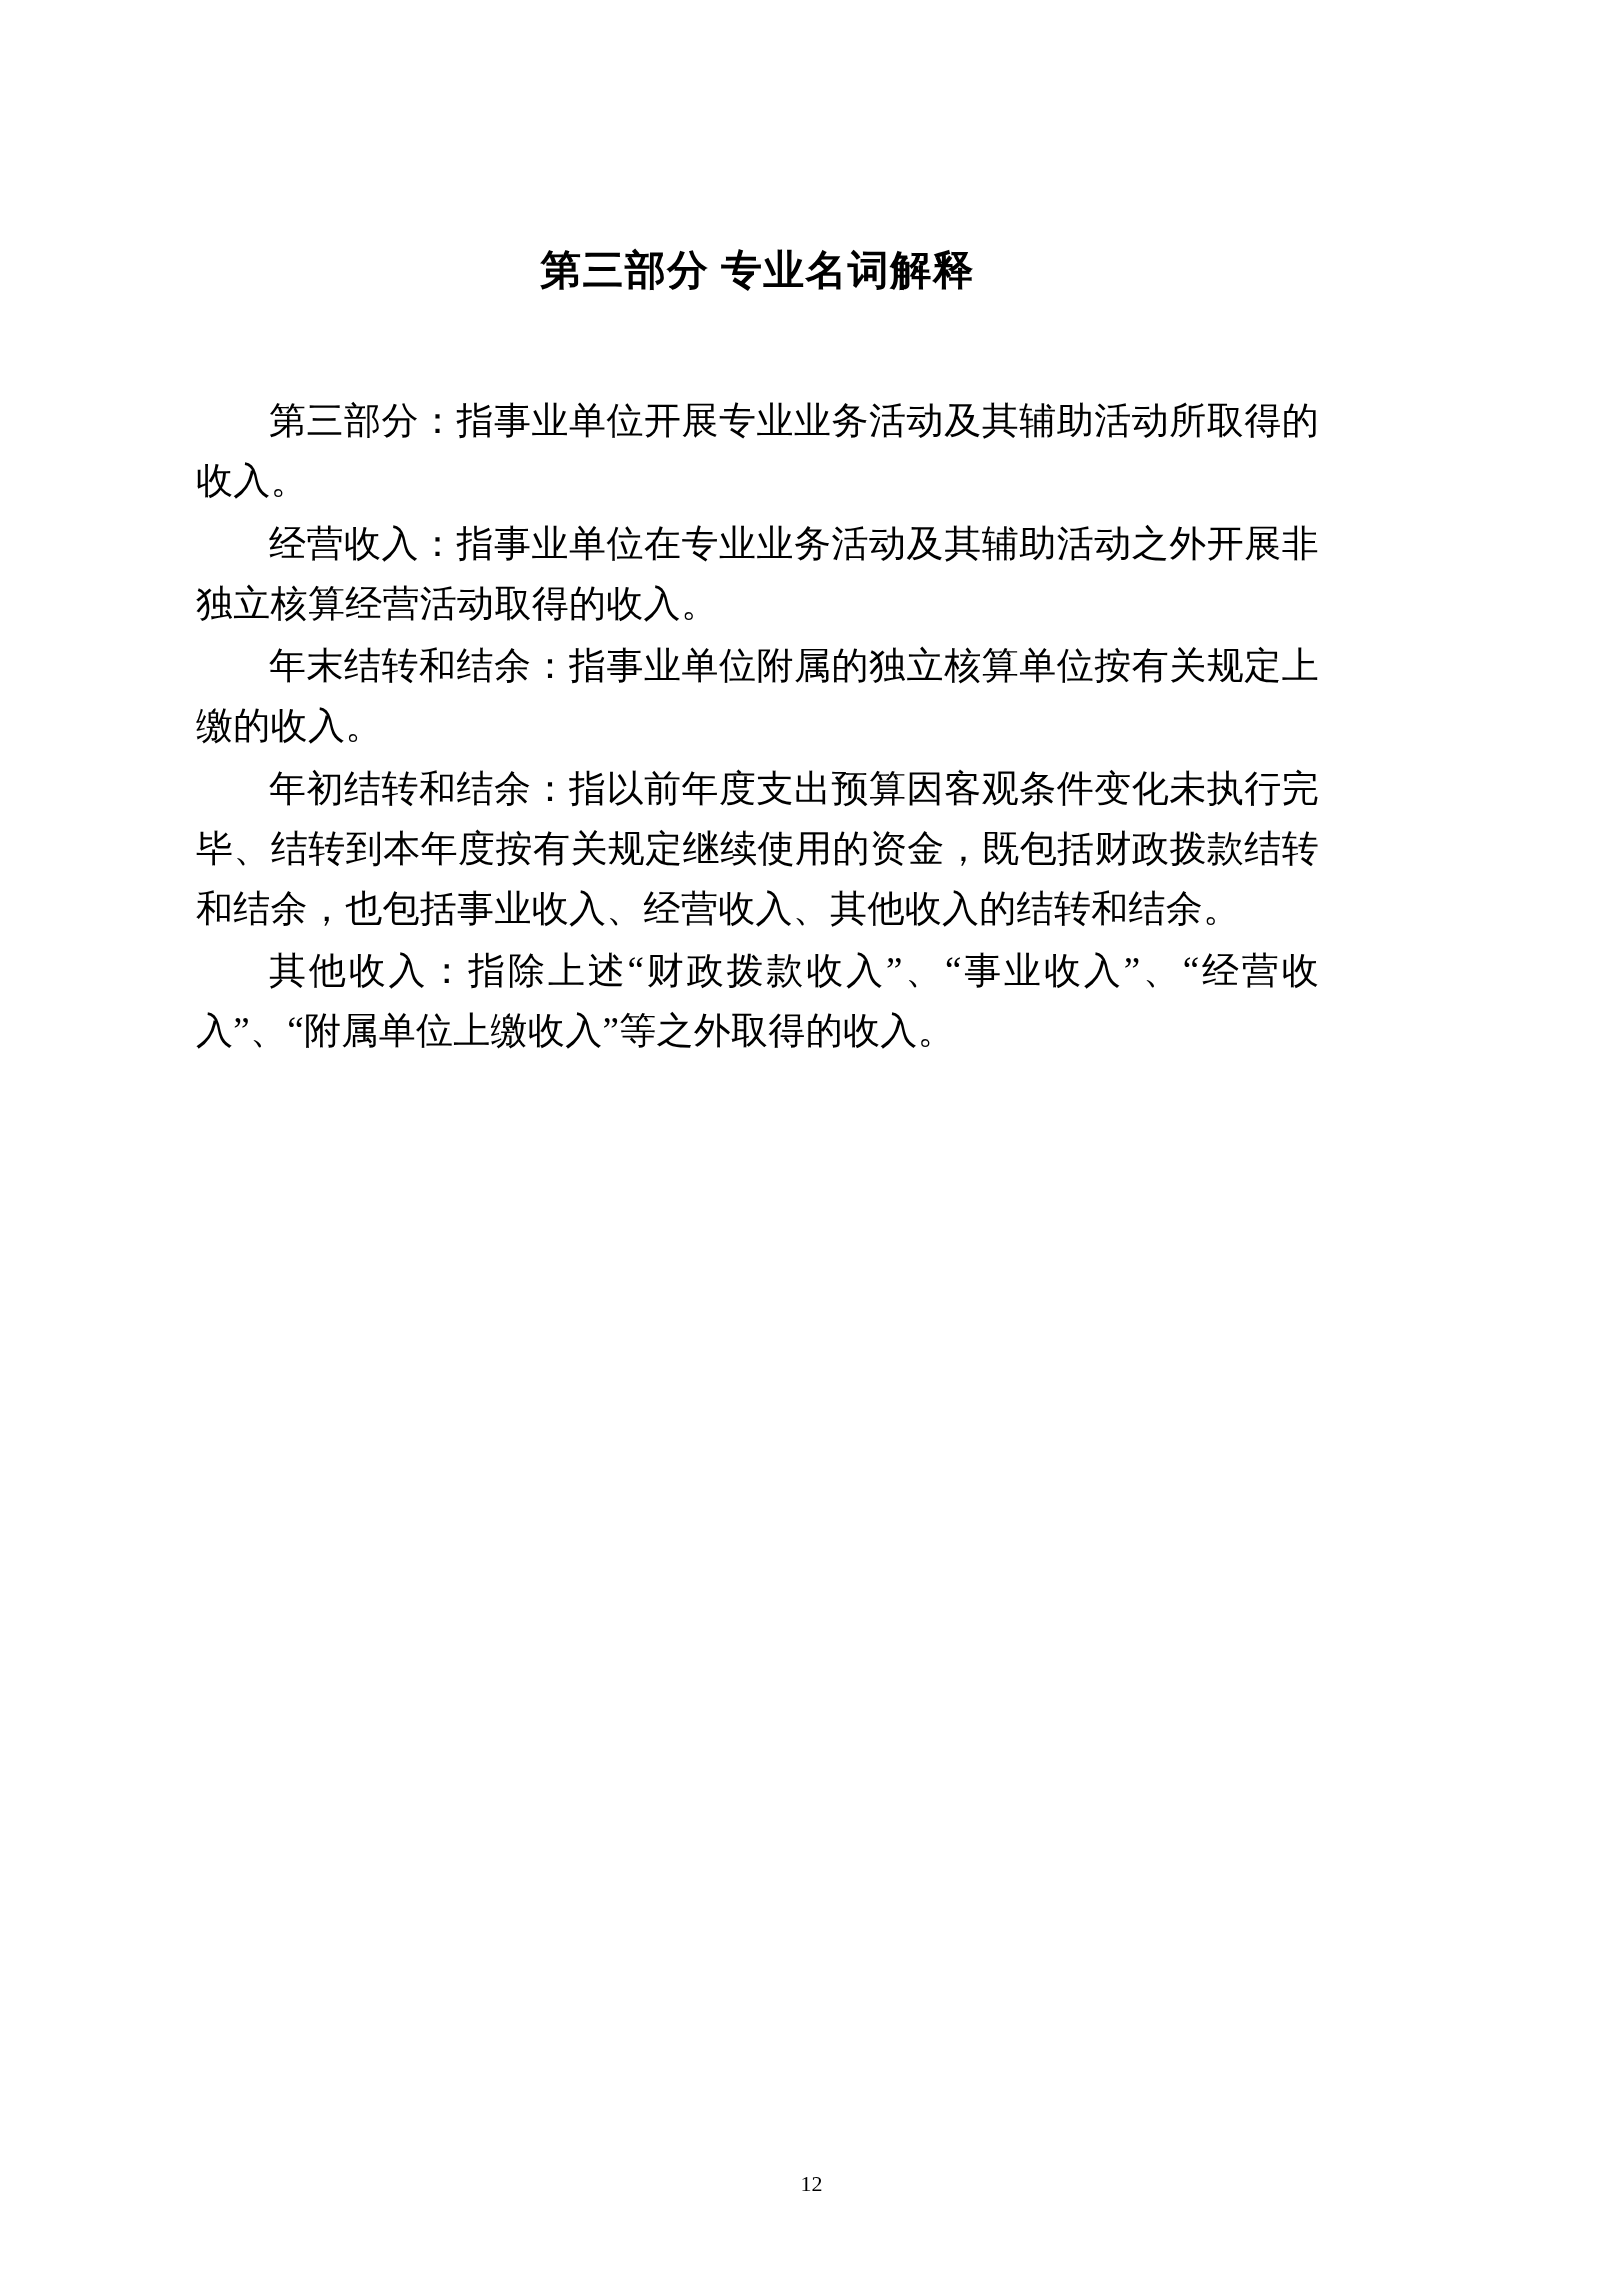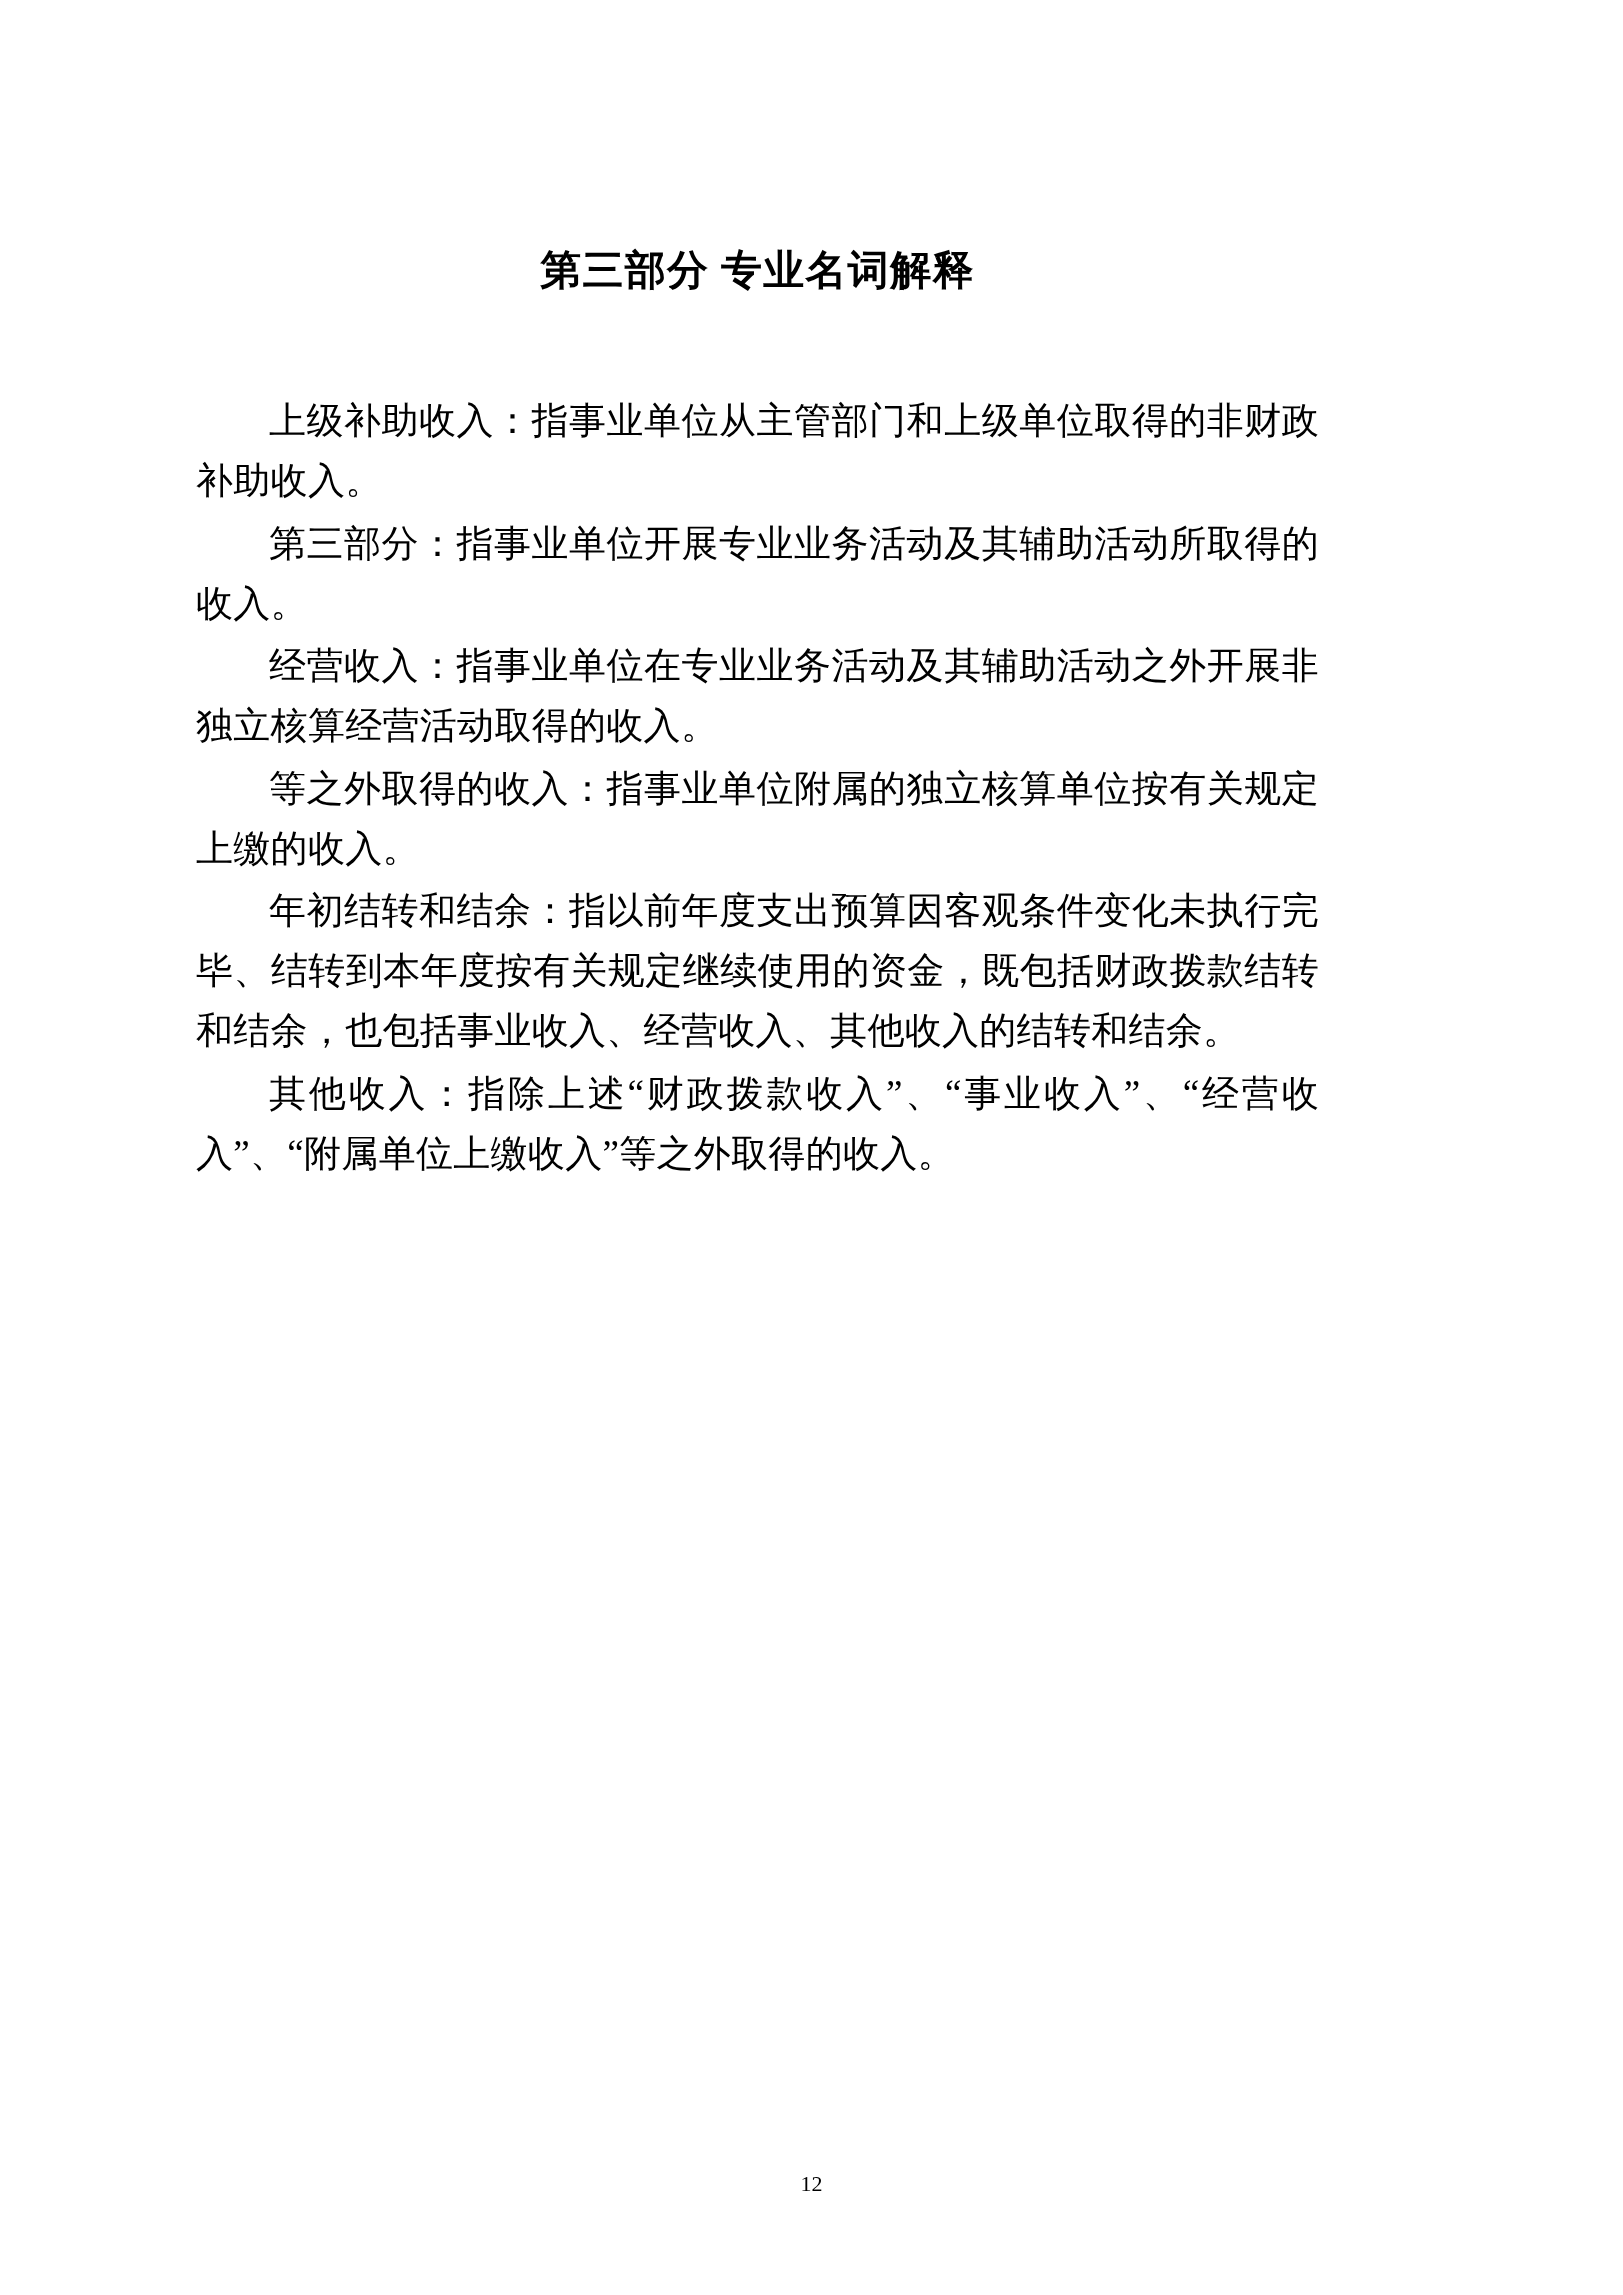--- a/index.html
+++ b/index.html
@@ -53,24 +53,23 @@
   }
 </style>
 </head>
 <body>
 
 <div class="page">
 
   <h1 class="doc-title">第三部分  专业名词解释</h1>
 
   <div class="body-block">
-    <p class="para">上级补助收入：指事业单位从主管部门和上级单位取得的非财政补助收入。</p>
     <p class="para">第三部分：指事业单位开展专业业务活动及其辅助活动所取得的收入。</p>
     <p class="para">经营收入：指事业单位在专业业务活动及其辅助活动之外开展非独立核算经营活动取得的收入。</p>
-    <p class="para">等之外取得的收入：指事业单位附属的独立核算单位按有关规定上缴的收入。</p>
+    <p class="para">年末结转和结余：指事业单位附属的独立核算单位按有关规定上缴的收入。</p>
     <p class="para">年初结转和结余：指以前年度支出预算因客观条件变化未执行完毕、结转到本年度按有关规定继续使用的资金，既包括财政拨款结转和结余，也包括事业收入、经营收入、其他收入的结转和结余。</p>
     <p class="para">其他收入：指除上述“财政拨款收入”、“事业收入”、“经营收入”、“附属单位上缴收入”等之外取得的收入。</p>
   </div>
 
   <div class="page-number">12</div>
 
 </div>
 
 
 </body></html>

